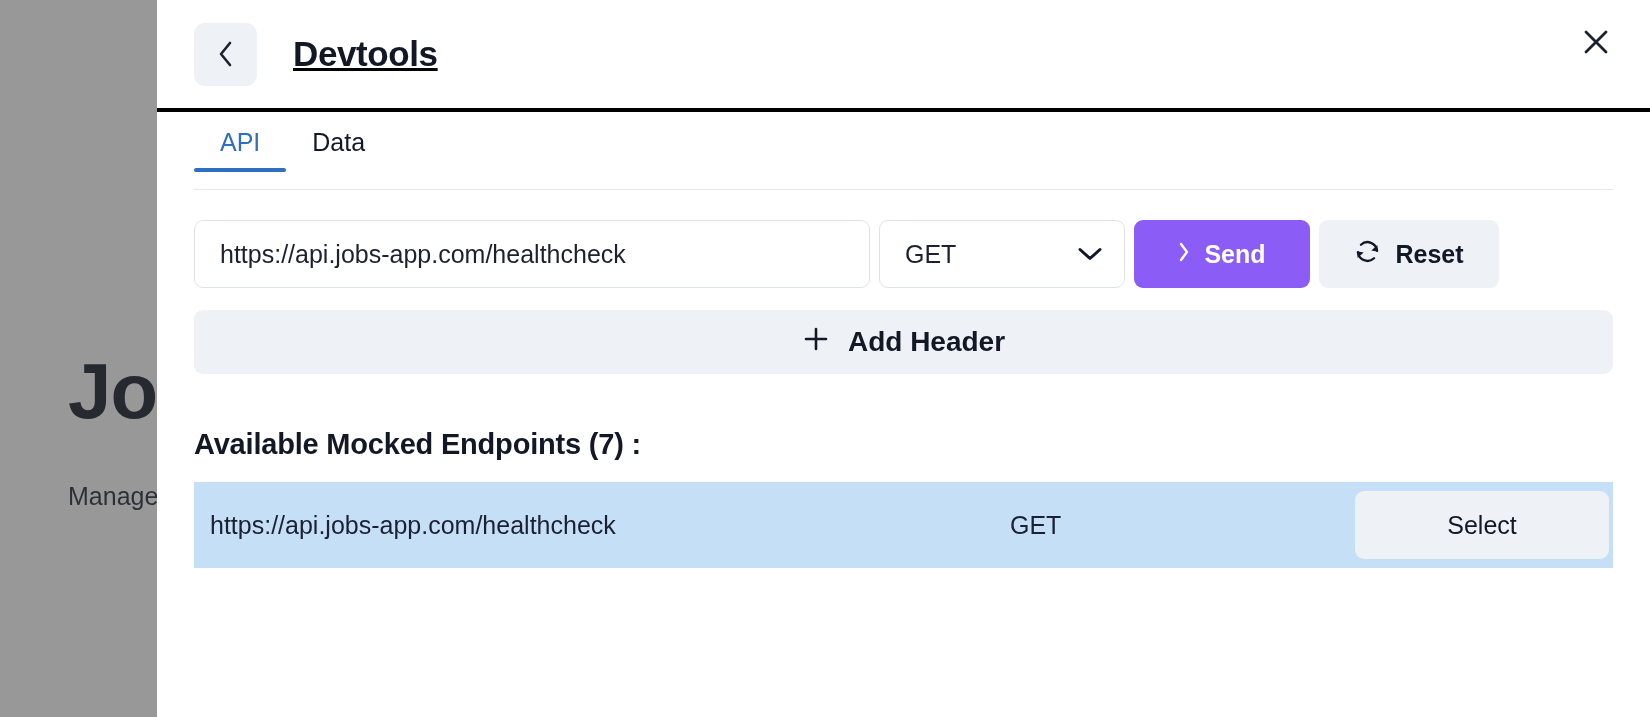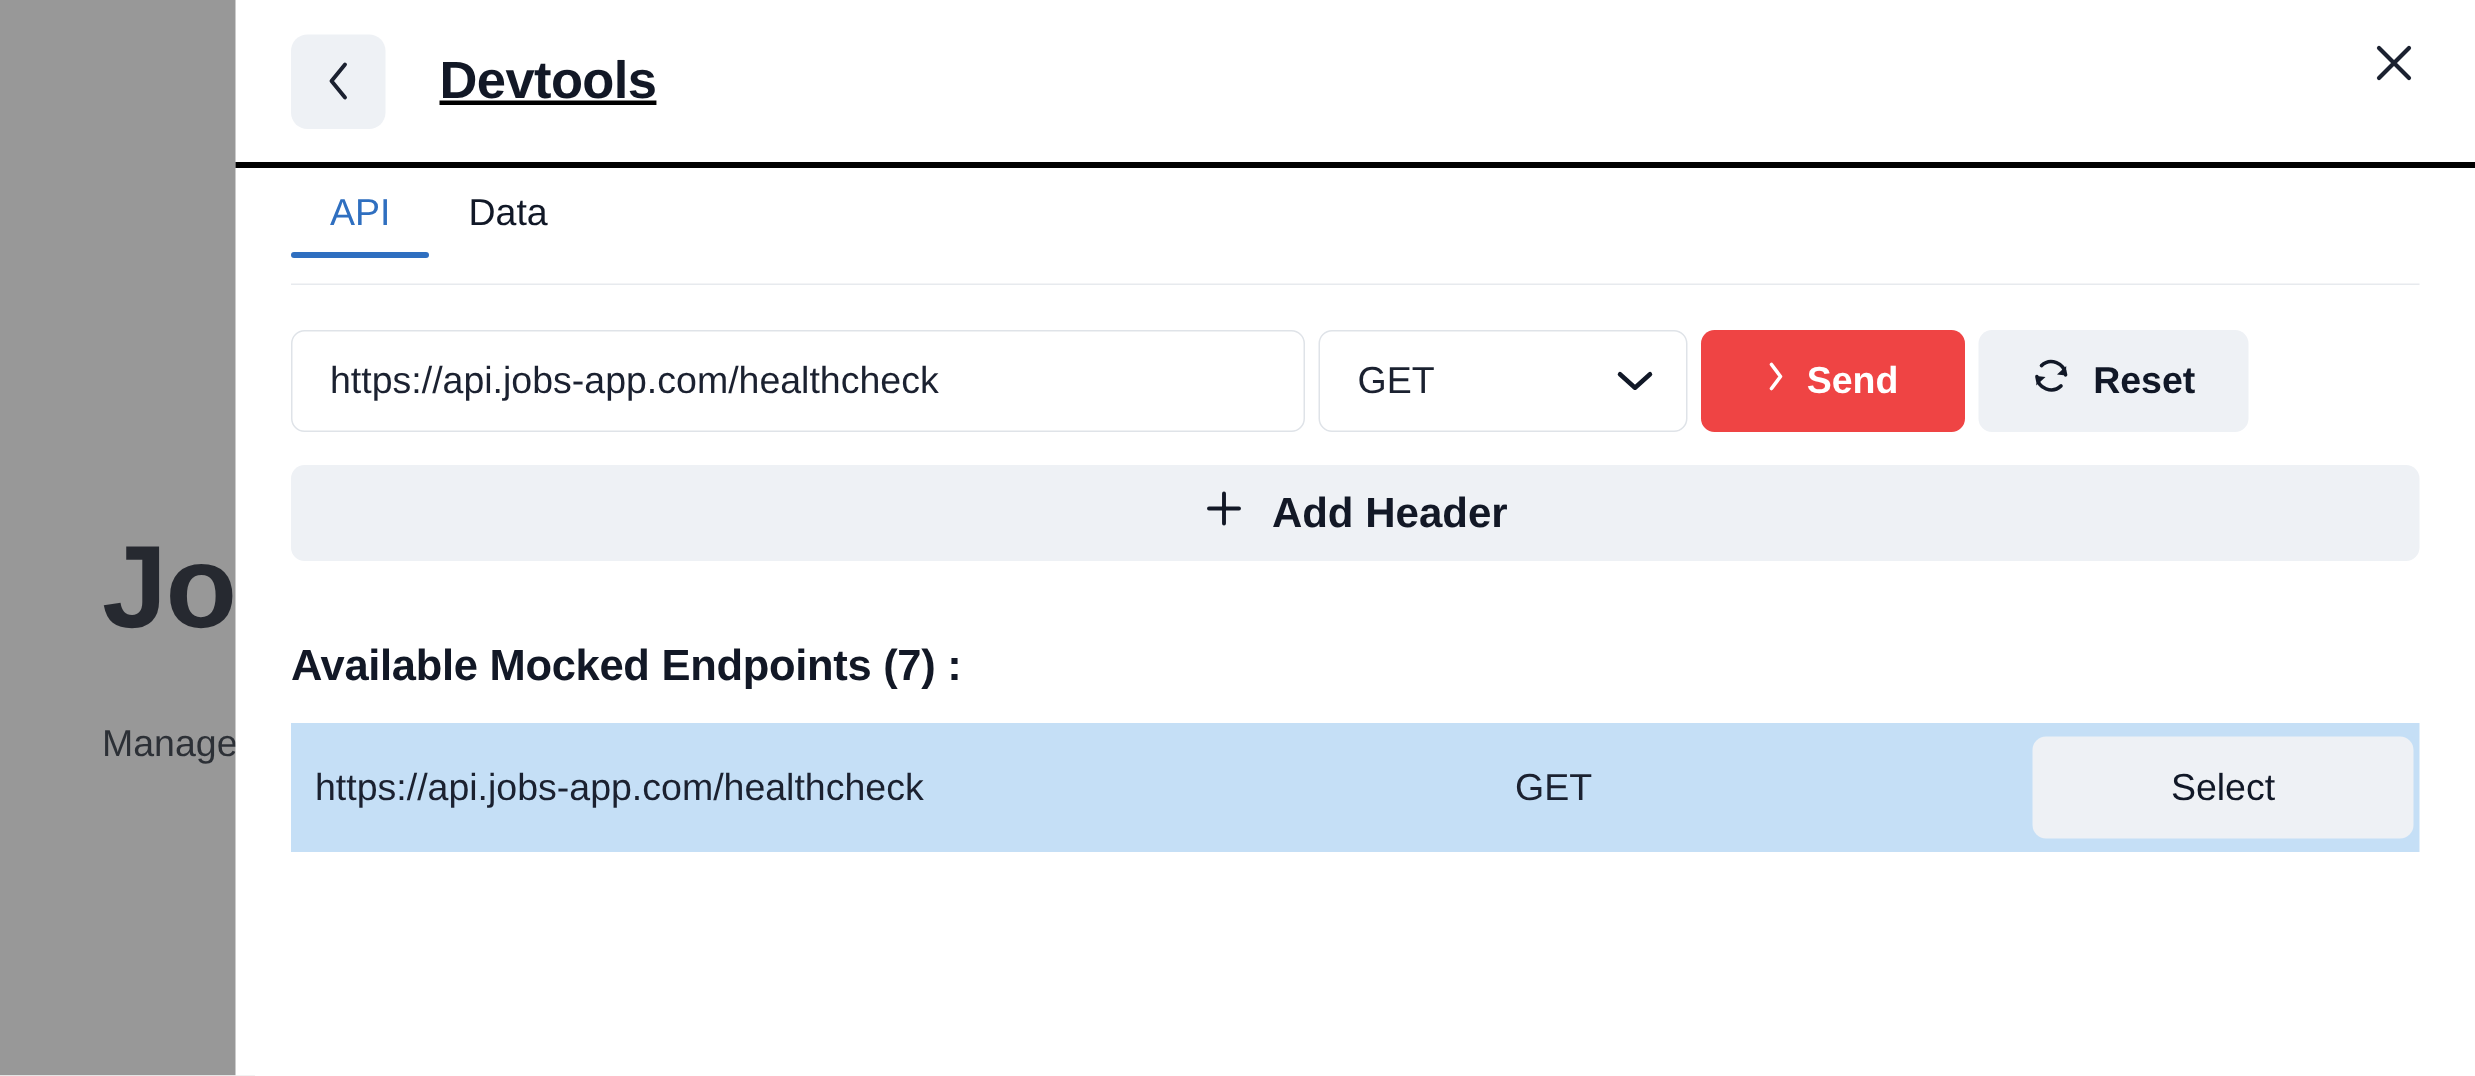--- a/index.html
+++ b/index.html
@@ -194,21 +194,21 @@
     font-weight: bold;
     display: flex;
     align-items: center;
     justify-content: center;
     gap: 14px;
     cursor: pointer;
     padding: 0 30px;
   }
   .btn-send {
     flex: 0 0 176px;
-    background: #ef4444;
+    background: #8b5cf6;
     color: #ffffff;
   }
   .btn-reset {
     flex: 0 0 180px;
     background: #eef1f5;
     color: #111827;
   }
 
   .headers-label {
     margin-top: 33px;

